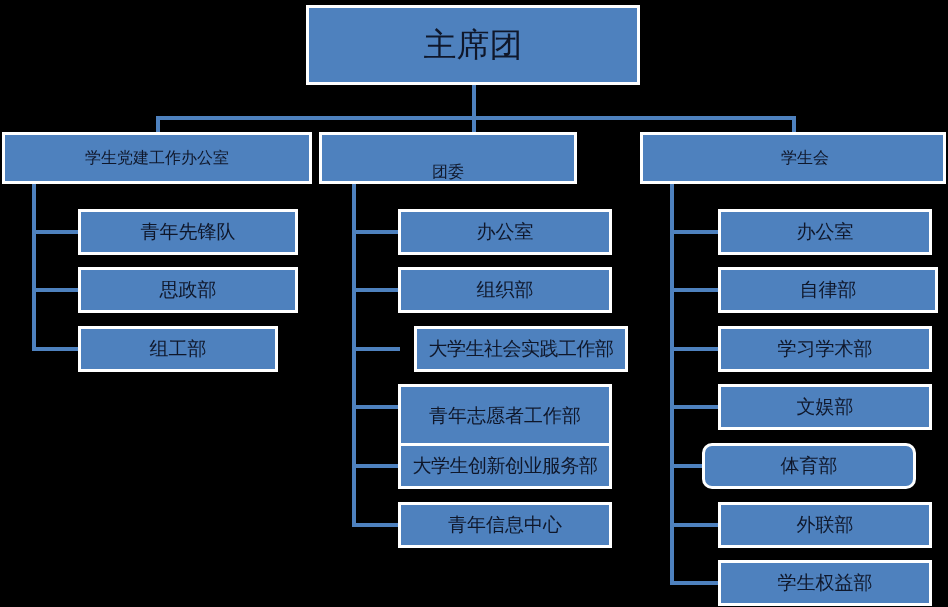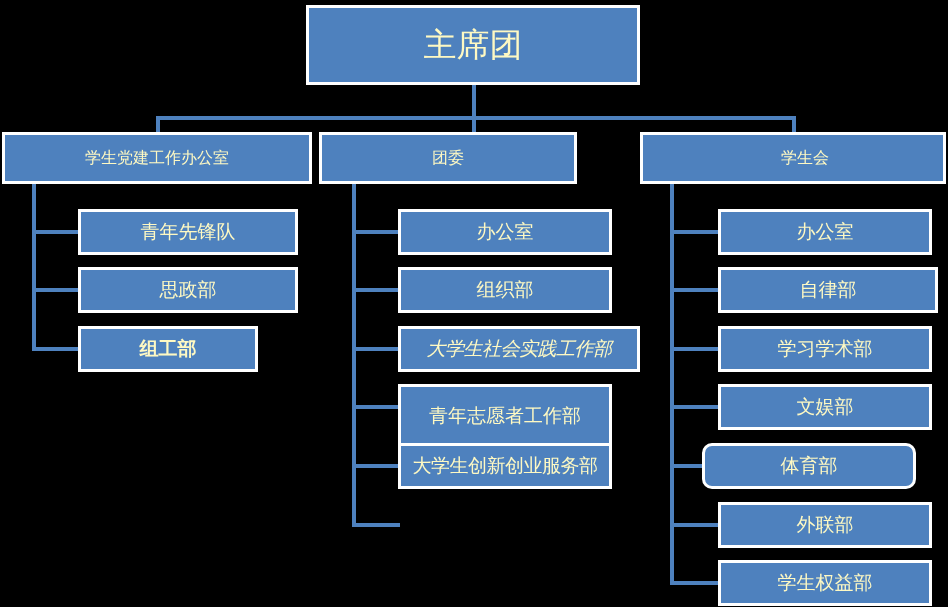--- a/index.html
+++ b/index.html
@@ -17,21 +17,21 @@
     height: 607px;
     background: #000000;
     overflow: hidden;
   }
   
   .node {
     position: absolute;
     box-sizing: border-box;
     background: #4E81BE;
     border: 3px solid #FFFFFF;
-    color: #fef9c3;
+    color: #0f172a;
     display: flex;
     align-items: center;
     justify-content: center;
     text-align: center;
     line-height: 1.05;
     white-space: nowrap;
     z-index: 3;
   }
   .node-label {
     display: block;
@@ -91,51 +91,54 @@
   <div class="conn h" style="left:670px; top:523px; width:50px; height:4px;"></div>
   <div class="conn h" style="left:670px; top:581px; width:50px; height:4px;"></div>
 
   <div class="node root" style="left:306px; top:5px; width:334px; height:80px;">
     <span class="node-label">主席团</span>
   </div>
 
   <div class="node level2" style="left:2px; top:132px; width:310px; height:52px;">
     <span class="node-label">学生党建工作办公室</span>
   </div>
-  <div class="node level2" style="left:319px; top:132px; width:258px; height:52px;">
+  <div class="node level2" style="left:319px; top:132px; width:258px; height:52px;align-items:flex-end;">
     <span class="node-label">团委</span>
   </div>
   <div class="node level2" style="left:640px; top:132px; width:306px; height:52px;padding-left:24px;">
     <span class="node-label">学生会</span>
   </div>
 
   <div class="node leaf" style="left:78px; top:267px; width:220px; height:46px;">
     <span class="node-label">思政部</span>
   </div>
   <div class="node leaf" style="left:78px; top:209px; width:220px; height:46px;">
     <span class="node-label">青年先锋队</span>
   </div>
-  <div class="node leaf" style="left:78px; top:326px; width:180px; height:46px;font-weight:bold;">
+  <div class="node leaf" style="left:78px; top:326px; width:200px; height:46px;">
     <span class="node-label">组工部</span>
   </div>
 
   <div class="node leaf" style="left:398px; top:209px; width:214px; height:46px;">
     <span class="node-label">办公室</span>
   </div>
   <div class="node leaf" style="left:398px; top:267px; width:214px; height:46px;">
     <span class="node-label">组织部</span>
   </div>
-  <div class="node leaf tight" style="left:398px; top:326px; width:242px; height:46px;font-style:italic;">
+  <div class="node leaf tight" style="left:414px; top:326px; width:214px; height:46px;">
     <span class="node-label">大学生社会实践工作部</span>
   </div>
   <div class="node leaf" style="left:398px; top:384px; width:214px; height:63px;">
     <span class="node-label">青年志愿者工作部</span>
   </div>
   <div class="node leaf tight" style="left:398px; top:443px; width:214px; height:46px;">
     <span class="node-label">大学生创新创业服务部</span>
+  </div>
+  <div class="node leaf" style="left:398px; top:502px; width:214px; height:46px;">
+    <span class="node-label">青年信息中心</span>
   </div>
 
   <div class="node leaf" style="left:718px; top:209px; width:214px; height:46px;">
     <span class="node-label">办公室</span>
   </div>
   <div class="node leaf" style="left:718px; top:267px; width:220px; height:46px;">
     <span class="node-label">自律部</span>
   </div>
   <div class="node leaf" style="left:718px; top:326px; width:214px; height:46px;">
     <span class="node-label">学习学术部</span>

